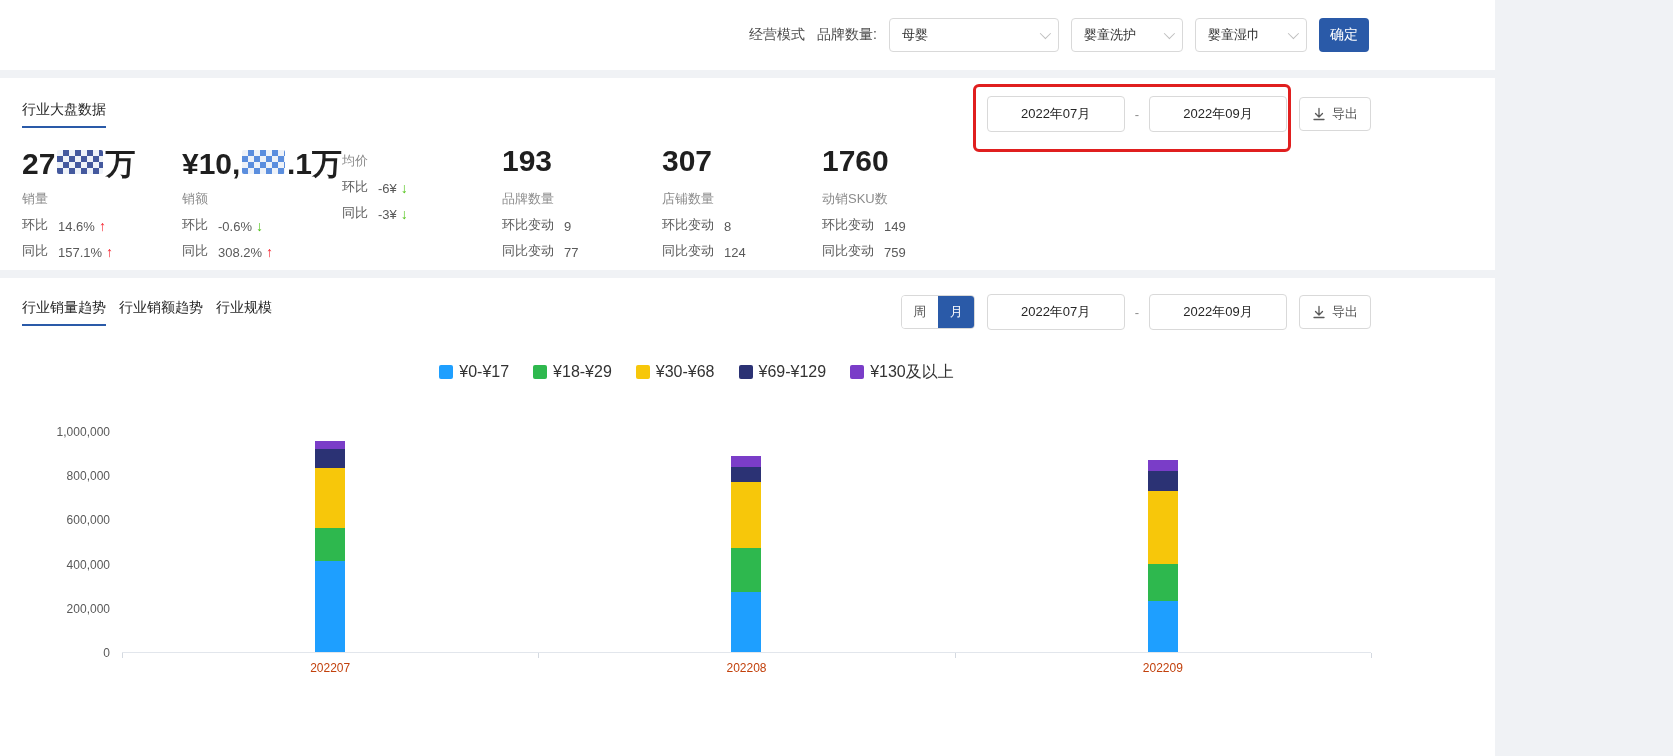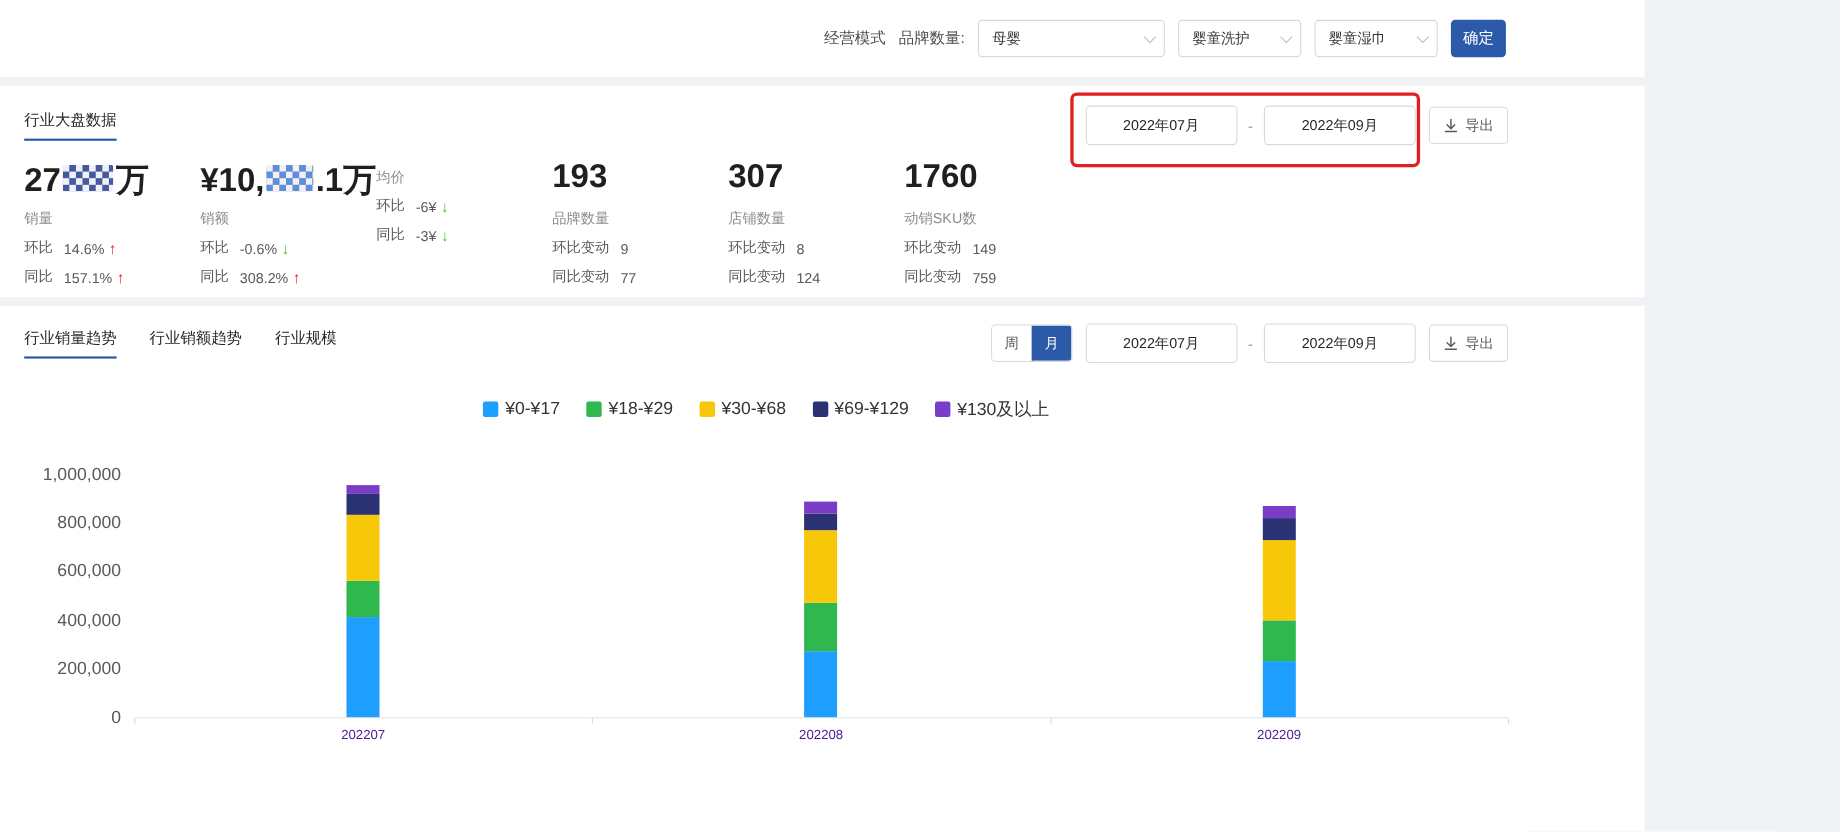--- a/index.html
+++ b/index.html
@@ -73,51 +73,51 @@
   .mosaic { display:inline-block; height:24px; border-radius:2px; margin:0 2px; }
   .kpi-label { margin-top:8px; font-size:13px; color:#8c8c8c; }
   .kpi-metric { margin-top:8px; font-size:13px; color:#595959; display:flex; align-items:flex-end; }
   .metric-name { margin-right:10px; }
   .arrow { font-size:14px; margin-left:4px; font-weight:600; }
   .arrow.up { color: var(--up); }
   .arrow.down { color: var(--down); }
 
   
   .trend-panel { flex:1 1 auto; padding-top:14px; }
-  .tabs { display:flex; align-items:center; gap:30px; }
+  .tabs { display:flex; align-items:center; gap:13px; }
 
   .seg { display:flex; border:1px solid #d9d9d9; border-radius:4px; overflow:hidden; }
   .seg-btn {
     width:36px; height:32px; line-height:32px; text-align:center;
     font-size:13px; color:#595959; background:#fff; cursor:pointer;
   }
   .seg-btn + .seg-btn { border-left:1px solid #d9d9d9; }
   .seg-btn.active { background:var(--primary); color:#fff; border-color:var(--primary); }
 
   
   .chart { margin-top:32px; }
   .legend { display:flex; justify-content:center; align-items:center; gap:24px; height:16px; margin-bottom:52px; }
   .legend-item { display:flex; align-items:center; gap:6px; cursor:pointer; }
   .legend-swatch { width:14px; height:14px; border-radius:2px; display:inline-block; }
   .legend-label { font-size:16px; color:#333; white-space:nowrap; }
 
   .plot-wrap { display:flex; }
   .yaxis { position:relative; width:100px; height:221px; flex:0 0 auto; }
   .ytick {
     position:absolute; right:12px; transform:translateY(-50%);
-    font-size:16px; color:#595959; white-space:nowrap;
+    font-size:12px; color:#595959; white-space:nowrap;
   }
   .plot { flex:1 1 auto; position:relative; height:221px; border-bottom:1px solid #e2e6ec; }
   .bar-slot { position:absolute; top:0; bottom:0; width:33.333%;
     display:flex; justify-content:center; align-items:flex-end; }
   .bar { position:relative; width:30px; height:100%; }
   .seg-block { position:absolute; left:0; right:0; }
   .xaxis { position:relative; height:26px; margin-left:100px; }
   .xlabel { position:absolute; top:8px; width:33.333%; text-align:center;
-    font-size:12px; color:#4c1d95; }
+    font-size:12px; color:#c2410c; }
   .xtick { position:absolute; top:0; width:1px; height:5px; background:#d4d9e0; }
 </style>
 </head>
 <body>
 
 <div class="page">
 
   <header class="filter-bar">
     <span class="flabel">经营模式</span>
     <span class="flabel">品牌数量:</span>

